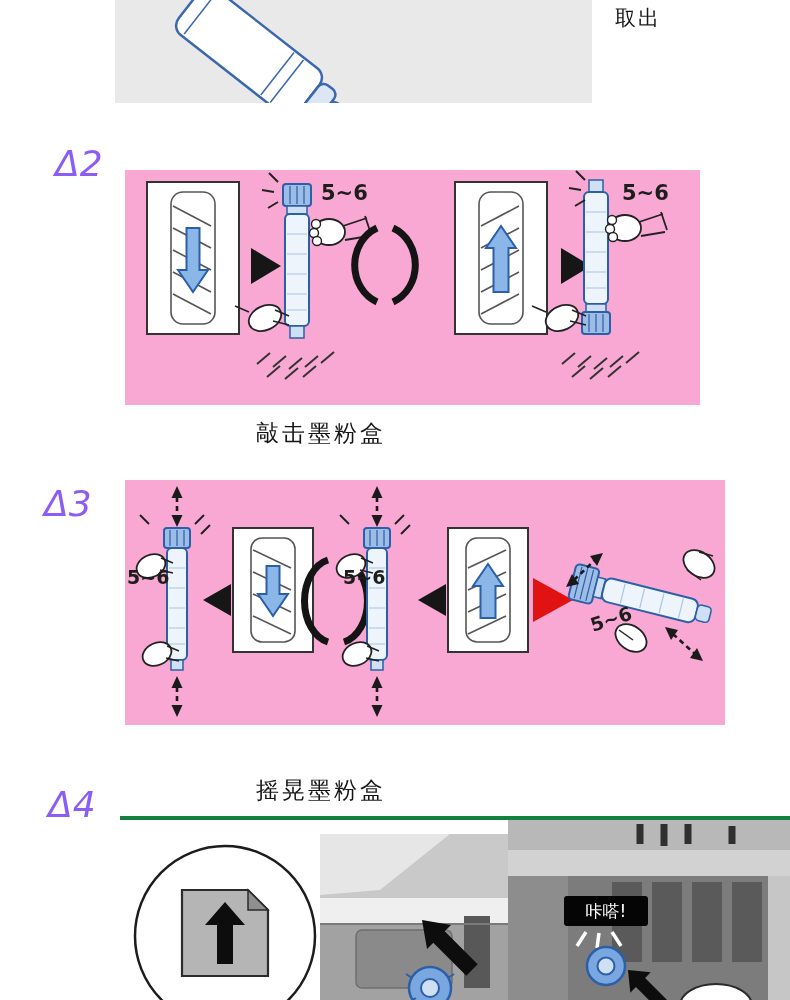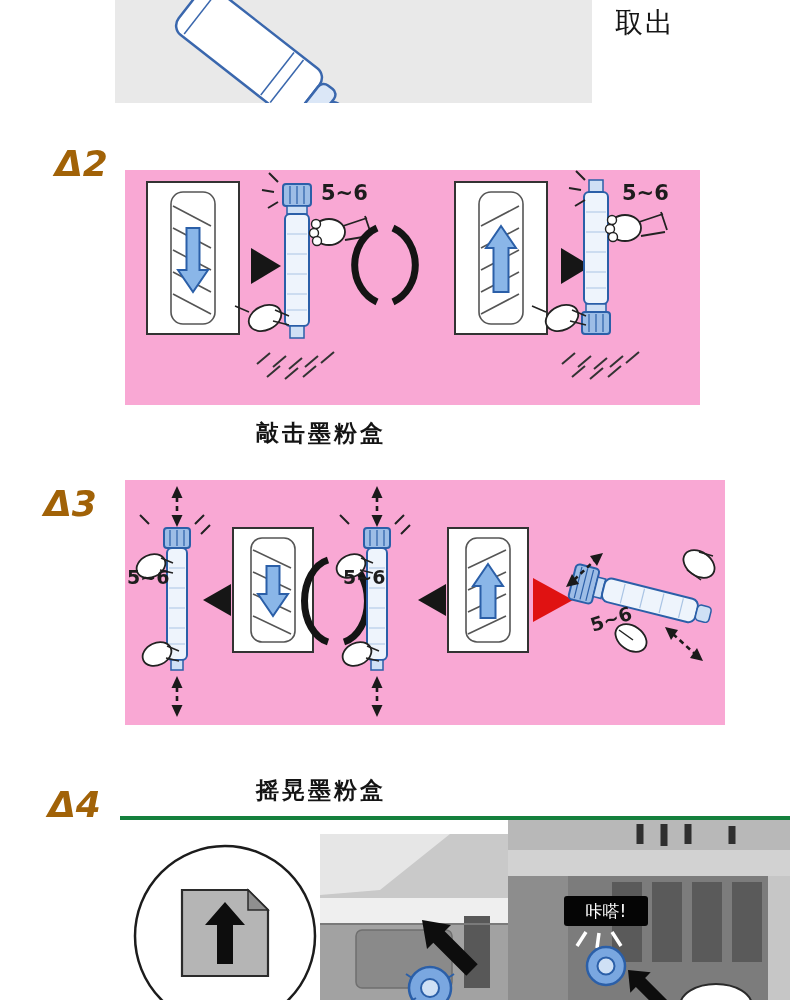--- a/index.html
+++ b/index.html
@@ -2,29 +2,29 @@
 <html><head>
 <meta charset="utf-8">
 <style>
   html,body{margin:0;padding:0;background:#ffffff;}
   .page{
     position:relative;width:790px;height:1000px;background:#ffffff;
     overflow:hidden;font-family:"DejaVu Sans",sans-serif;color:#1a1a1a;
   }
   .abs{position:absolute;}
   .intro-box{left:115px;top:0;width:477px;height:103px;background:#e9e9e9;}
-  .intro-caption{left:615px;top:4px;font-size:28px;letter-spacing:2px;color:#161616;}
-  .step-marker{font-size:36px;font-style:italic;font-weight:700;color:#a16207;line-height:1;}
+  .intro-caption{left:615px;top:4px;font-size:21px;letter-spacing:2px;color:#161616;}
+  .step-marker{font-size:36px;font-style:italic;font-weight:400;color:#8b5cf6;line-height:1;}
   .marker-2{left:55px;top:146px;}
   .marker-3{left:44px;top:478px;margin-top:8px;}
   .marker-4{left:48px;top:776px;margin-top:11px;}
   .panel{background:#f9a8d4;}
   .panel-2{left:125px;top:170px;width:575px;height:235px;}
   .panel-3{left:125px;top:480px;width:600px;height:245px;}
-  .caption{left:0;top:0;width:642px;text-align:center;font-size:23px;font-weight:700;letter-spacing:3px;color:#141414;}
+  .caption{left:0;top:0;width:642px;text-align:center;font-size:23px;font-weight:400;letter-spacing:3px;color:#141414;}
   .caption-2{top:418px;}
   .caption-3{top:775px;}
   .step4-block{left:120px;top:816px;width:670px;height:184px;border-top:4px solid #15803d;box-sizing:border-box;}
   svg{display:block;}
   text{font-family:"DejaVu Sans",sans-serif;}
 </style>
 </head>
 <body>
 
 <div class="page">

